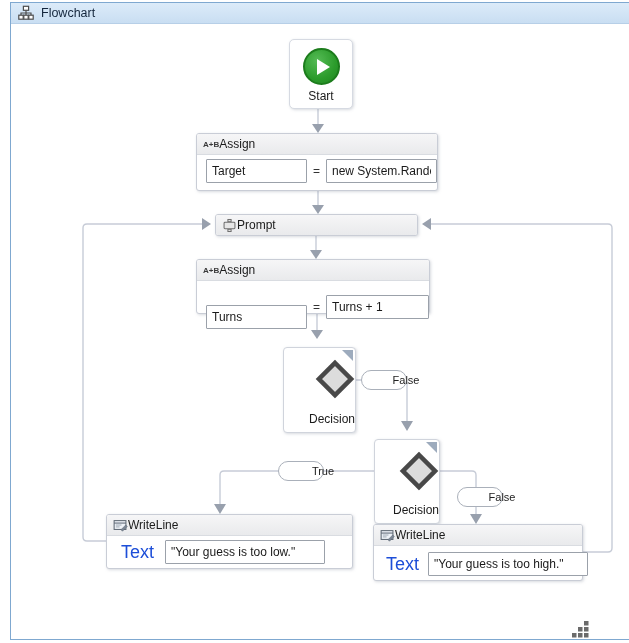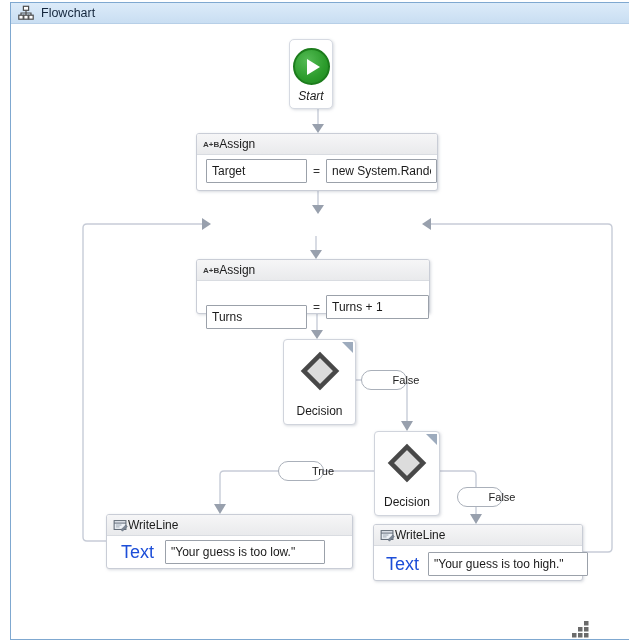--- a/index.html
+++ b/index.html
@@ -56,21 +56,21 @@
   .play {
     width:0; height:0; margin-left:4px;
     border-left:13px solid #fff; border-top:8px solid transparent; border-bottom:8px solid transparent;
   }
   .node-label { font-size:12px; color:#1b1b1b; margin-top:4px; }
 
   .decision {
     position:absolute; z-index:2; background:#fff;
     border:1px solid #d0d4dc; border-radius:4px;
     box-shadow:1px 1px 3px rgba(140,148,163,.35);
-    display:flex; flex-direction:column; align-items:center;
+    display:flex; flex-direction:column; align-items:flex-end;margin-top:8px;
   }
   .corner {
     position:absolute; top:2px; right:2px; width:0; height:0;
     border-top:11px solid #9dabbd; border-left:11px solid transparent;
   }
   .decision .node-label { position:absolute; bottom:6px; }
 
   .pill {
     position:absolute; z-index:3; height:20px;
     background:#fff; border:1px solid #aab0ba; border-radius:10px;
@@ -131,39 +131,51 @@
       <g>
         <path class="conn" d="M95 516 L76 516 Q72 516 72 512 L72 203 Q72 199 76 199 L191 199"></path>
         <polygon class="ahead" points="191,193 191,205 200,199"></polygon>
       </g>
       <g>
         <path class="conn" d="M572 527 L597 527 Q601 527 601 523 L601 203 Q601 199 597 199 L420 199"></path>
         <polygon class="ahead" points="420,193 420,205 411,199"></polygon>
       </g>
     </svg>
 
-    <div class="start-node" style="left:278px; top:14px; width:44px; height:70px;font-style:italic;">
+    <div class="start-node" style="left:278px; top:14px; width:64px; height:70px;">
       <div class="start-circle">
         <div class="play"></div>
       </div>
       <div class="node-label">Start</div>
     </div>
 
     <div class="block" style="left:185px; top:108px; width:242px; height:58px;">
       <div class="hdr">
         <span class="ab-icon">A+B</span>
         <span>Assign</span>
       </div>
       <div class="body-row">
         <input class="tbox" style="width: 101px;" readonly="" value="Target">
         <span class="eq">=</span>
         <input class="tbox" style="width: 111px;" readonly="" value="new System.Random">
       </div>
     </div>
 
+    <div class="block" style="left:204px; top:189px; width:203px; height:22px;">
+      <div class="hdr hdr-only">
+        <svg width="15" height="15" viewBox="0 0 16 16">
+          <g fill="#e6e6e6" stroke="#6f6f6f" stroke-width="1.1">
+            <rect x="6.3" y="1.6" width="3.4" height="2.4"></rect>
+            <rect x="6.3" y="12" width="3.4" height="2.4"></rect>
+            <rect x="2.2" y="4.6" width="11.6" height="6.8" rx="1"></rect>
+          </g>
+        </svg>
+        <span>Prompt</span>
+      </div>
+    </div>
 
     <div class="block" style="left:185px; top:234px; width:234px; height:55px;">
       <div class="hdr">
         <span class="ab-icon">A+B</span>
         <span>Assign</span>
       </div>
       <div class="body-row">
         <input class="tbox" style="width: 101px; margin-top: 20px;" readonly="" value="Turns">
         <span class="eq">=</span>
         <input class="tbox" style="width: 103px;" readonly="" value="Turns + 1">

